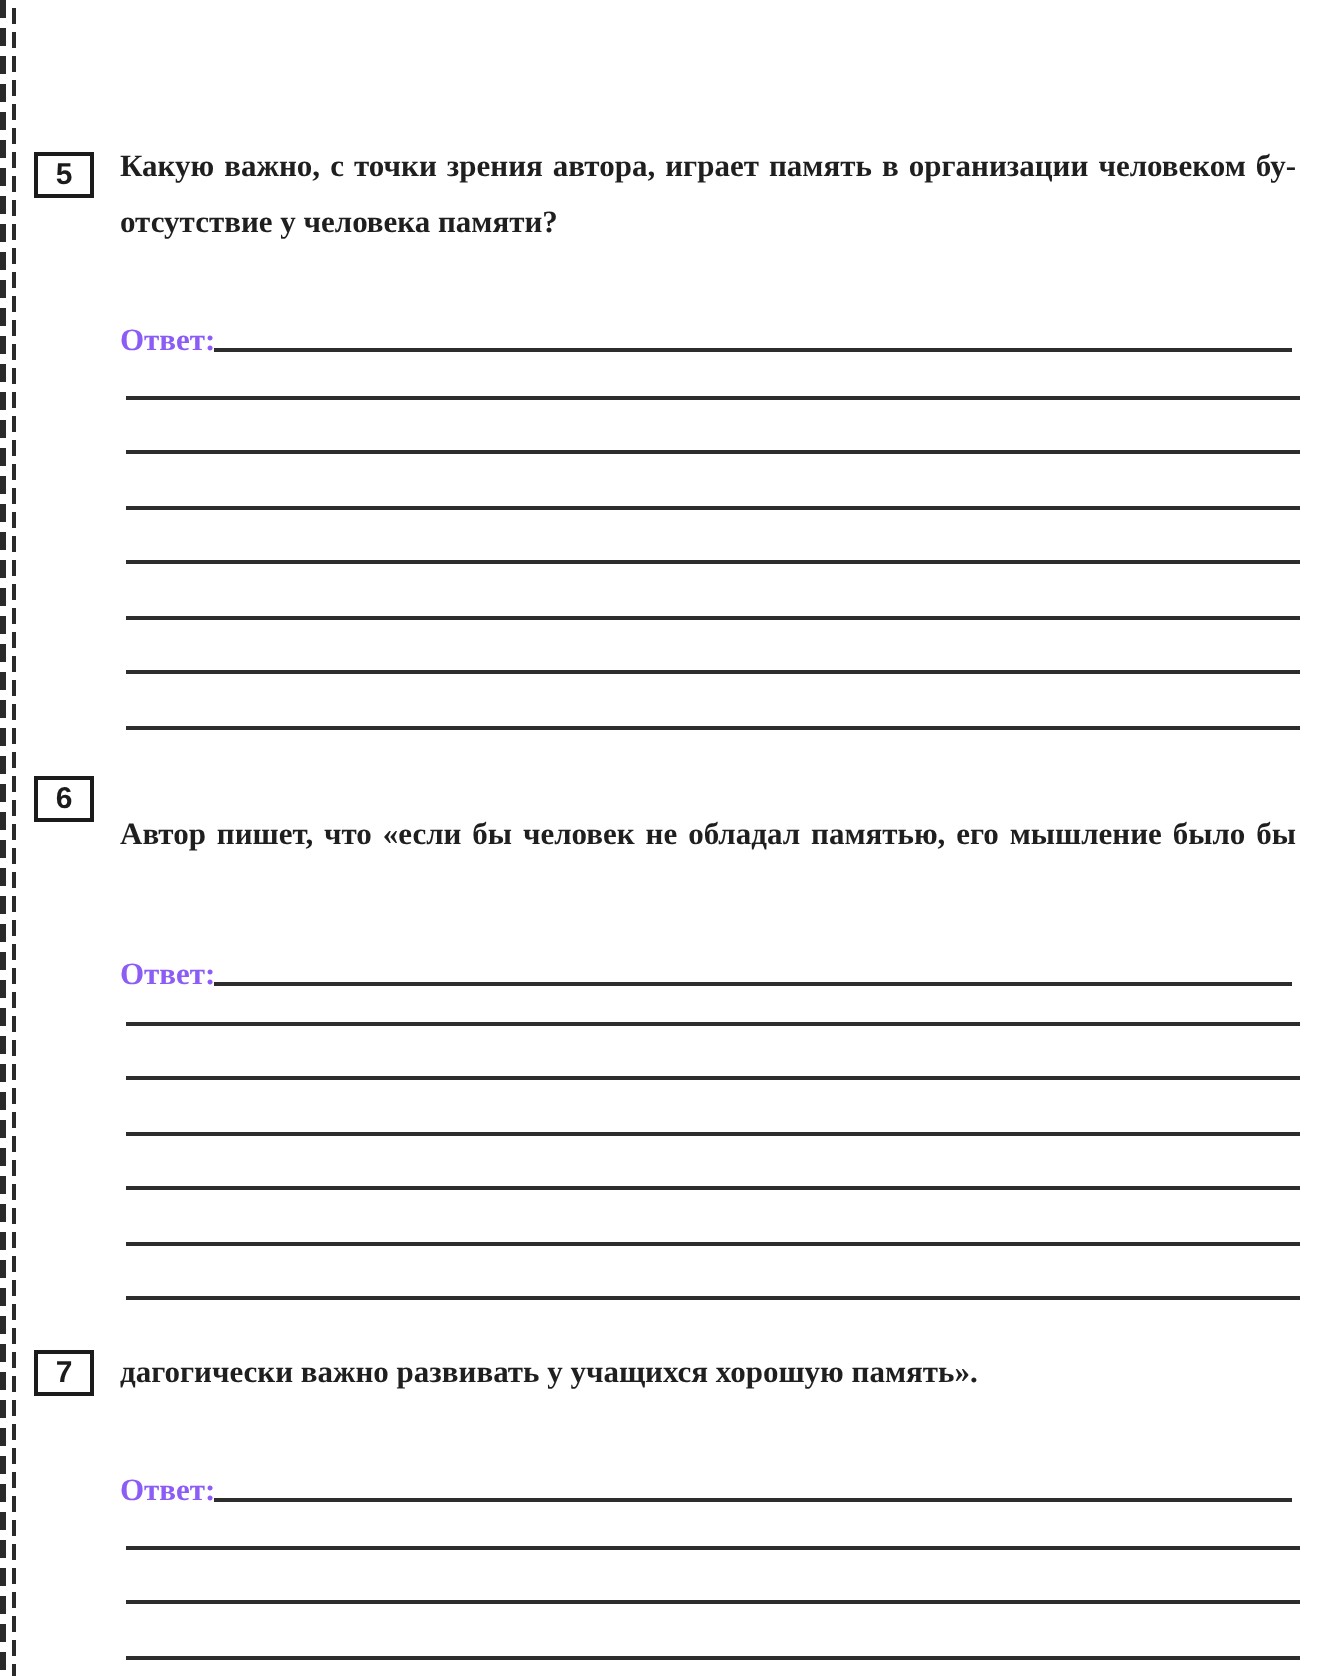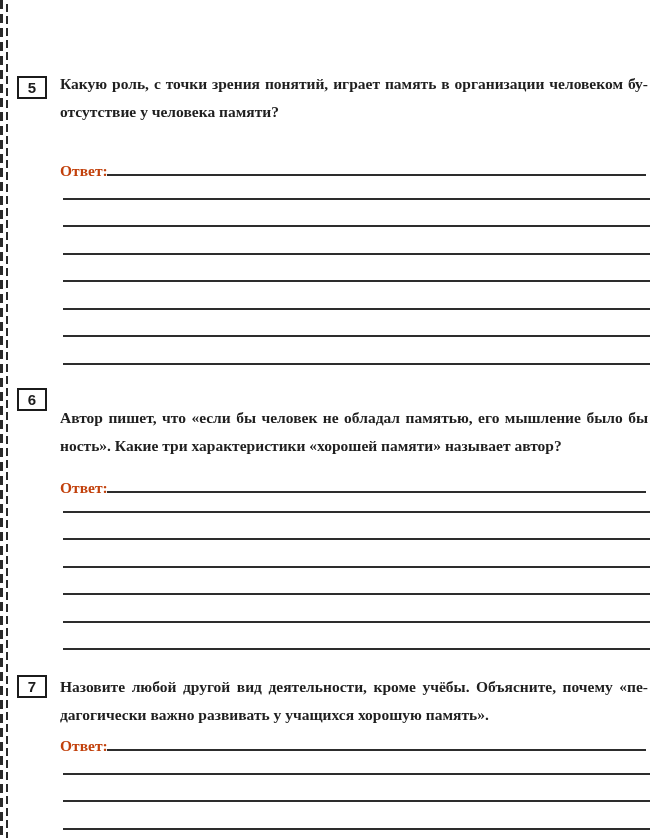--- a/index.html
+++ b/index.html
@@ -69,21 +69,21 @@
   .qline.last {
     text-align-last: left;
   }
 
   
   .ans-label {
     position: absolute;
     left: 60px;
     font-weight: 700;
     font-size: 15.5px;
-    color: #c2410c;
+    color: #8b5cf6;
     line-height: 20px;
   }
   .ans-first-line {
     position: absolute;
     left: 107px;
     width: 539px;
     height: 20px;
     border-bottom: 2px solid #2d2d2d;
   }
 
@@ -122,58 +122,56 @@
 
 <div class="page">
 
   <div class="tear-line tear-outer"></div>
   <div class="tear-line tear-inner"></div>
 
   <div class="qnum-box" id="q5-box">
     <span>5</span>
   </div>
   <div class="qtext" id="q5-text">
-    <div class="qline">Какую роль, с точки зрения понятий, играет память в организации человеком бу-</div>
+    <div class="qline">Какую важно, с точки зрения автора, играет память в организации человеком бу-</div>
     <div class="qline last">отсутствие у человека памяти?</div>
   </div>
   <span class="ans-label" id="q5-ans-label">Ответ:</span>
   <div class="ans-first-line" id="q5-ans-first"></div>
   <div class="ans-block" id="q5-ans-block">
     <div class="ans-line"></div>
     <div class="ans-line"></div>
     <div class="ans-line"></div>
     <div class="ans-line"></div>
     <div class="ans-line"></div>
     <div class="ans-line"></div>
     <div class="ans-line"></div>
   </div>
 
   <div class="qnum-box" id="q6-box">
     <span>6</span>
   </div>
   <div class="qtext" id="q6-text">
     <div class="qline">Автор пишет, что «если бы человек не обладал памятью, его мышление было бы</div>
-    <div class="qline last">ность». Какие три характеристики «хорошей памяти» называет автор?</div>
   </div>
   <span class="ans-label" id="q6-ans-label">Ответ:</span>
   <div class="ans-first-line" id="q6-ans-first"></div>
   <div class="ans-block" id="q6-ans-block">
     <div class="ans-line"></div>
     <div class="ans-line"></div>
     <div class="ans-line"></div>
     <div class="ans-line"></div>
     <div class="ans-line"></div>
     <div class="ans-line"></div>
   </div>
 
   <div class="qnum-box" id="q7-box">
     <span>7</span>
   </div>
   <div class="qtext" id="q7-text">
-    <div class="qline">Назовите любой другой вид деятельности, кроме учёбы. Объясните, почему «пе-</div>
     <div class="qline last">дагогически важно развивать у учащихся хорошую память».</div>
   </div>
   <span class="ans-label" id="q7-ans-label">Ответ:</span>
   <div class="ans-first-line" id="q7-ans-first"></div>
   <div class="ans-block" id="q7-ans-block">
     <div class="ans-line"></div>
     <div class="ans-line"></div>
     <div class="ans-line"></div>
   </div>
 

